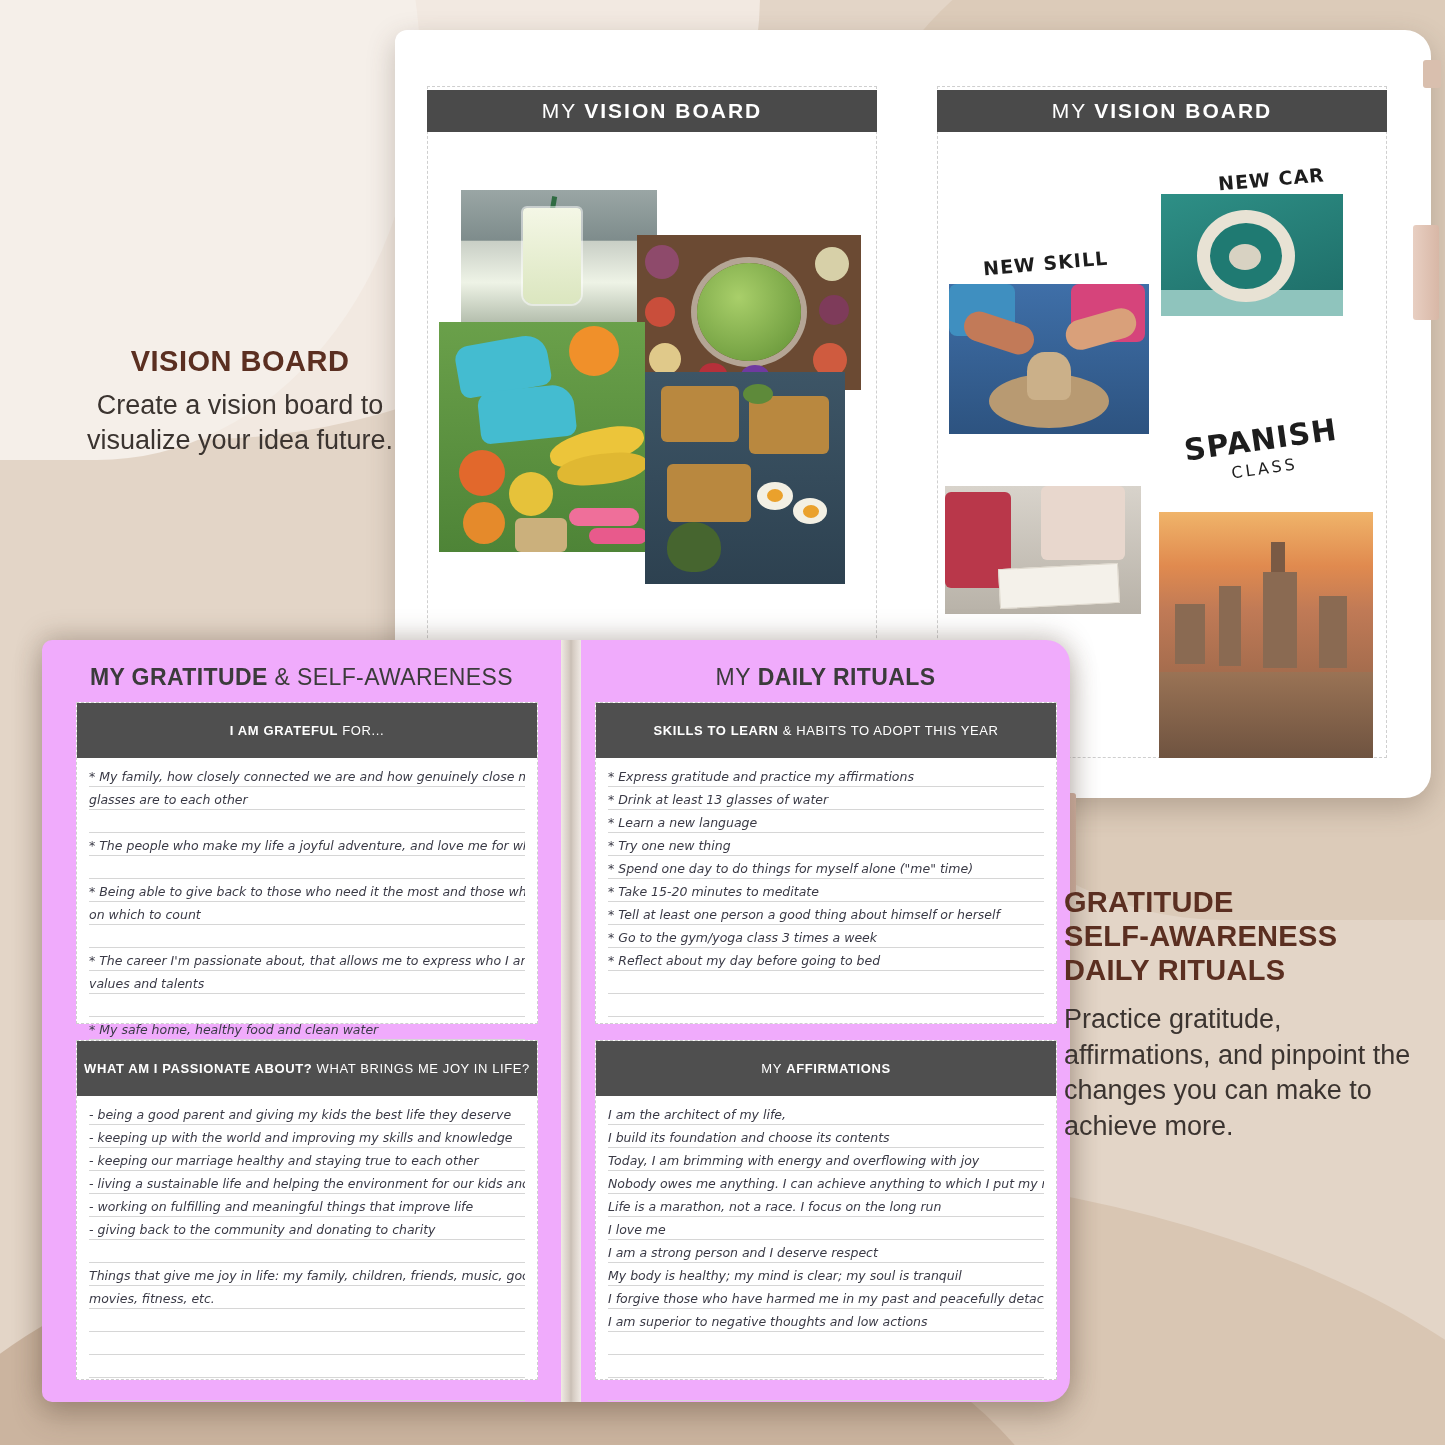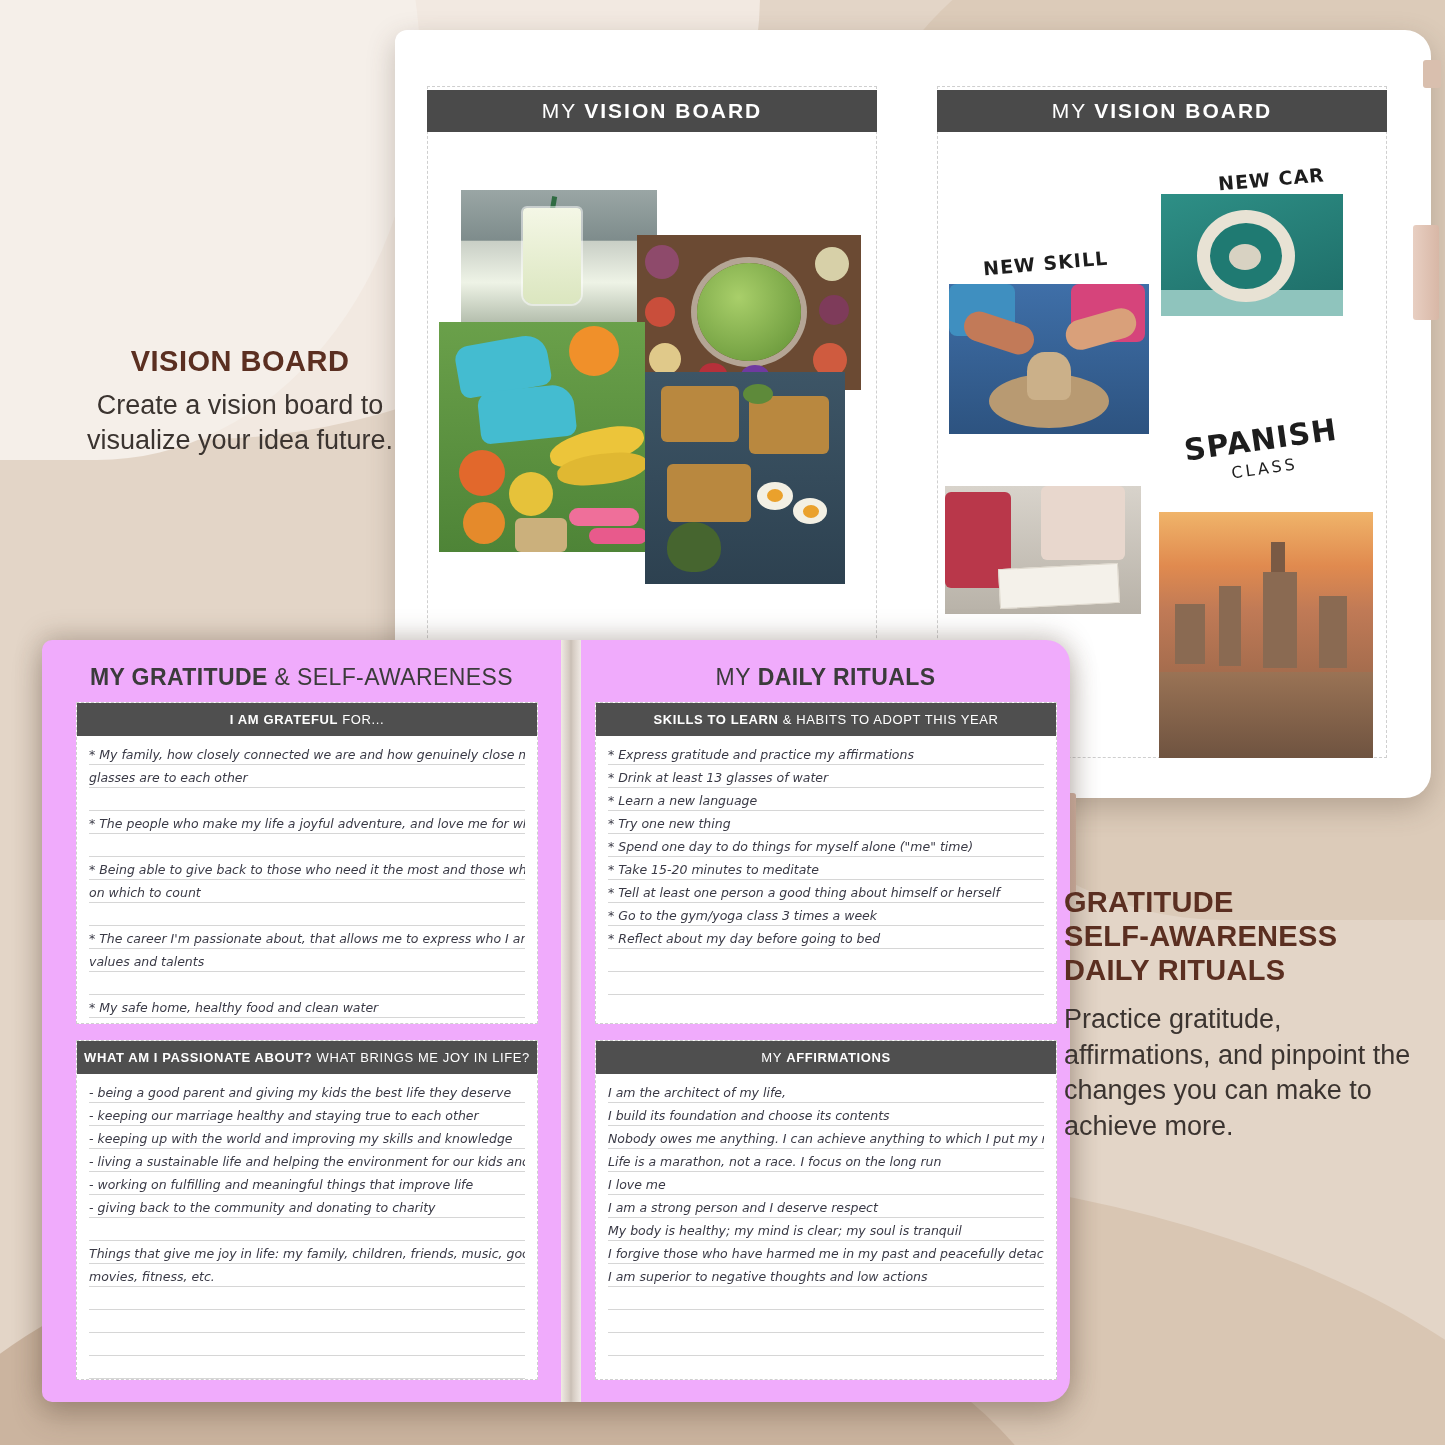--- a/index.html
+++ b/index.html
@@ -216,21 +216,21 @@
     letter-spacing:.4px;
   }
   .page-title .bold { font-weight:bold; }
   .page-title .thin { font-weight:300; }
 
   .panel {
     position:absolute; border:1px dashed #cfcfcf; background:#fff;
   }
   .panel-head {
     background:#4f4f4f; color:#fff; text-align:center; font-size:13px;
-    padding:9px 0; letter-spacing:.6px;
+    padding:20px 0; letter-spacing:.6px;
   }
   .panel-head .bold { font-weight:bold; }
   .panel-head .thin { font-weight:300; }
   .lines { padding:6px 12px 10px 12px; }
   .line {
     border-bottom:1px solid #d6d6d6; height:23px; font-size:12.5px;
     color:#3a3a46; font-family:"DejaVu Sans", sans-serif;
     font-style:italic; display:flex; align-items:flex-end;
     padding-bottom:2px; white-space:nowrap; overflow:hidden;
   }
@@ -374,22 +374,22 @@
       </div>
     </div>
 
     <div class="panel" style="left:34px; top:400px; width:462px; height:340px;">
       <div class="panel-head">
         <span class="bold">WHAT AM I PASSIONATE ABOUT?</span>
         <span class="thin">WHAT BRINGS ME JOY IN LIFE?</span>
       </div>
       <div class="lines">
         <div class="line">- being a good parent and giving my kids the best life they deserve</div>
+        <div class="line">- keeping up with the world and improving my skills and knowledge</div>
         <div class="line">- keeping our marriage healthy and staying true to each other</div>
-        <div class="line">- keeping up with the world and improving my skills and knowledge</div>
         <div class="line">- living a sustainable life and helping the environment for our kids and others future</div>
         <div class="line">- working on fulfilling and meaningful things that improve life</div>
         <div class="line">- giving back to the community and donating to charity</div>
         <div class="line"></div>
         <div class="line">Things that give me joy in life: my family, children, friends, music, good food, books,</div>
         <div class="line">movies, fitness, etc.</div>
         <div class="line"></div>
         <div class="line"></div>
         <div class="line"></div>
         <div class="line"></div>
@@ -424,20 +424,21 @@
     </div>
 
     <div class="panel" style="left:14px; top:400px; width:462px; height:340px;">
       <div class="panel-head">
         <span class="thin">MY</span>
         <span class="bold">AFFIRMATIONS</span>
       </div>
       <div class="lines">
         <div class="line">I am the architect of my life,</div>
         <div class="line">I build its foundation and choose its contents</div>
+        <div class="line">Today, I am brimming with energy and overflowing with joy</div>
         <div class="line">Nobody owes me anything. I can achieve anything to which I put my mind</div>
         <div class="line">Life is a marathon, not a race. I focus on the long run</div>
         <div class="line">I love me</div>
         <div class="line">I am a strong person and I deserve respect</div>
         <div class="line">My body is healthy; my mind is clear; my soul is tranquil</div>
         <div class="line">I forgive those who have harmed me in my past and peacefully detach from them</div>
         <div class="line">I am superior to negative thoughts and low actions</div>
         <div class="line"></div>
         <div class="line"></div>
         <div class="line"></div>

